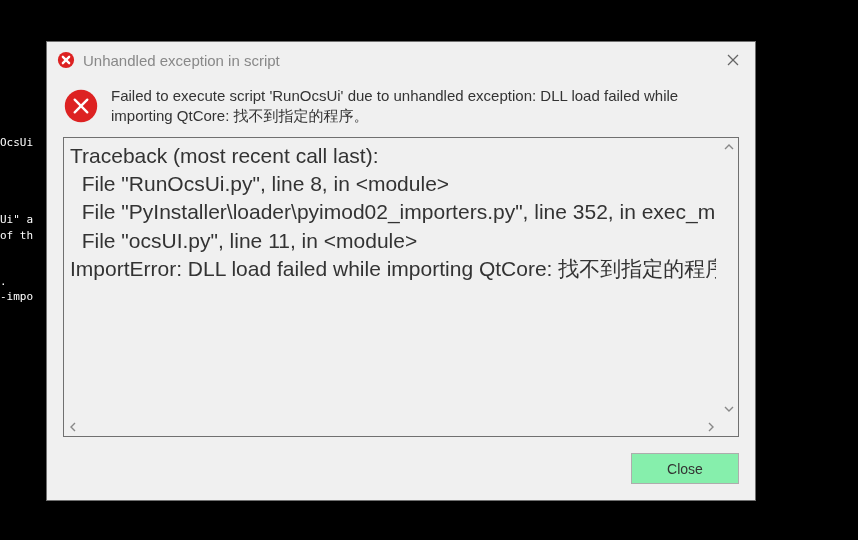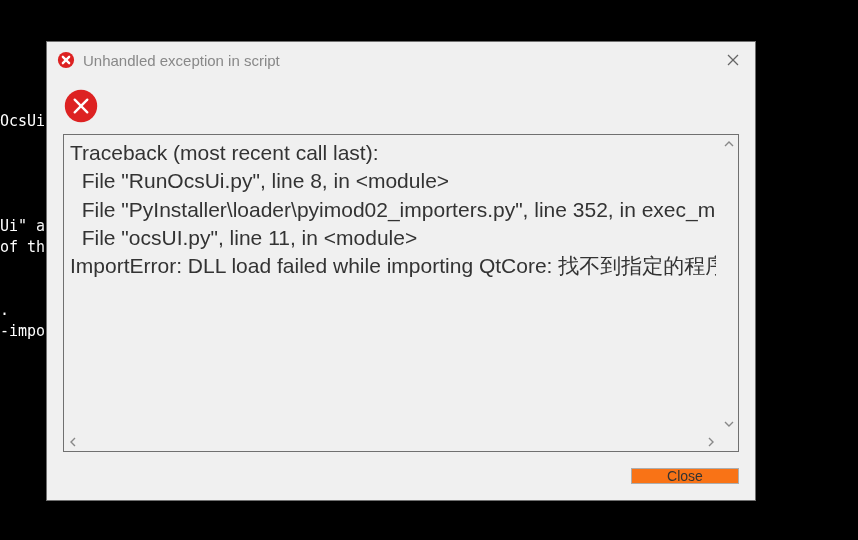--- a/index.html
+++ b/index.html
@@ -9,24 +9,24 @@
       background: #000;
       font-family: "Segoe UI", Tahoma, sans-serif;
       position: relative;
       overflow: hidden;
     }
     .bg-terminal {
       position: absolute;
       top: 0; left: 0;
       color: #fff;
       font-family: Consolas, monospace;
-      font-size: 15px;
+      font-size: 11px;
       line-height: 1.4;
       white-space: pre;
-      padding-top: 90px;
+      padding-top: 120px;
     }
     .dialog {
       position: absolute;
       left: 46px;
       top: 41px;
       width: 710px;
       height: 460px;
       background: #f0f0f0;
       border: 1px solid #707070;
       box-shadow: 3px 3px 12px rgba(0,0,0,0.4);
@@ -121,22 +121,22 @@
     }
     .scrollbar-h .arrow.left { left: 0; }
     .scrollbar-h .arrow.right { right: 0; }
     .button-row {
       display: flex;
       justify-content: flex-end;
       padding: 6px 16px 16px 16px;
     }
     .close-btn {
       min-width: 108px;
-      height: 16px;
-      background: #f97316;
+      height: 31px;
+      background: #86efac;
       border: 1px solid #adadad;
       color: #333;
       font-size: 14px;
       font-family: inherit;
       display: flex;
       align-items: center;
       justify-content: center;
       cursor: pointer;
     }
     .error-circle { fill: #d22; }
@@ -177,20 +177,21 @@
   </div>
 
   <div class="header-row">
     <span class="header-icon">
       <svg viewBox="0 0 40 40" width="36" height="36">
         <circle class="error-circle" cx="20" cy="20" r="18"></circle>
         <line class="error-x" x1="13" y1="13" x2="27" y2="27" stroke-width="4"></line>
         <line class="error-x" x1="27" y1="13" x2="13" y2="27" stroke-width="4"></line>
       </svg>
     </span>
+    <div class="header-text">Failed to execute script 'RunOcsUi' due to unhandled exception: DLL load failed while importing QtCore: 找不到指定的程序。</div>
   </div>
 
   <div class="traceback-box">
     <div class="traceback-content">Traceback (most recent call last):
   File "RunOcsUi.py", line 8, in &lt;module&gt;
   File "PyInstaller\loader\pyimod02_importers.py", line 352, in exec_module
   File "ocsUI.py", line 11, in &lt;module&gt;
 ImportError: DLL load failed while importing QtCore: 找不到指定的程序。</div>
     <div class="scrollbar-v">
       <span class="arrow up">

